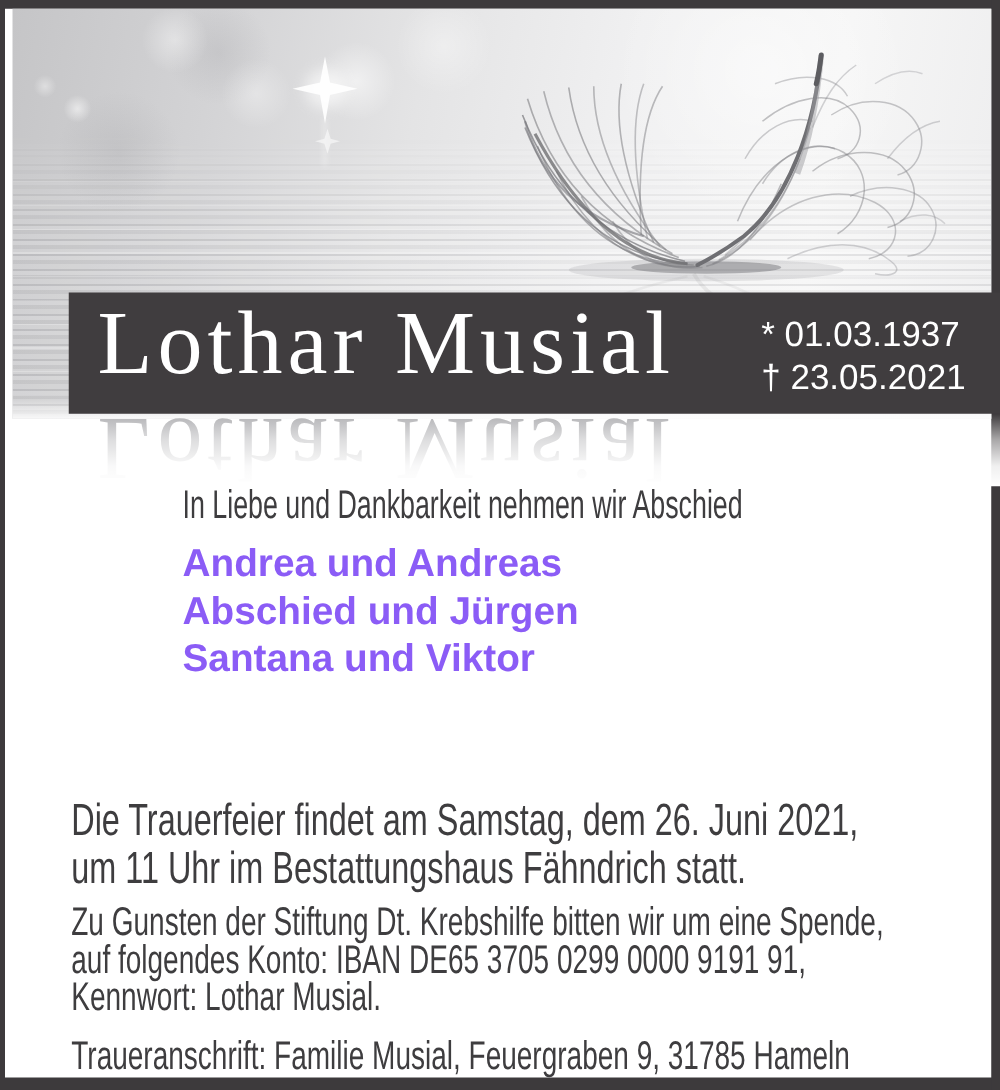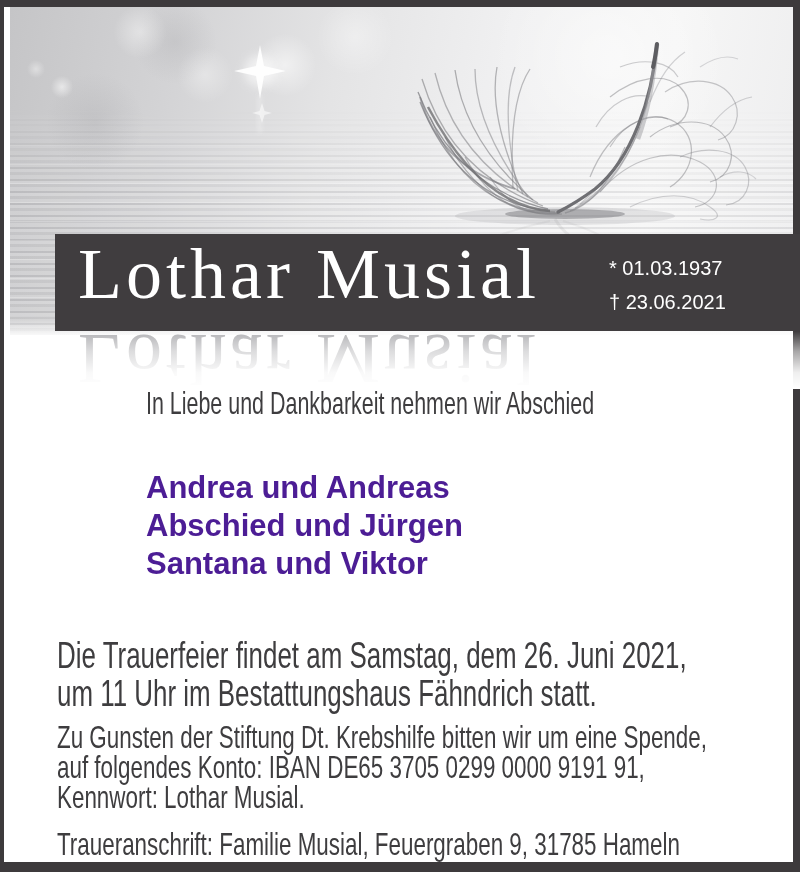--- a/index.html
+++ b/index.html
@@ -38,25 +38,25 @@
   .reflection{position:absolute;left:78px;top:323px;z-index:3;white-space:nowrap;
     font-family:"Liberation Serif","DejaVu Serif",serif;font-size:72px;line-height:72px;
     letter-spacing:4px;color:#a0a0a3;opacity:.8;transform:scaleY(-1);}
   .reflection-fade{position:absolute;left:55px;top:331px;width:745px;height:58px;z-index:4;
     background:linear-gradient(180deg, rgba(255,255,255,0) 0%, rgba(255,255,255,.55) 35%,
       rgba(255,255,255,.92) 72%, #fff 100%);}
   
   .banner{position:absolute;left:55px;top:234px;width:745px;height:97px;background:#403d3f;z-index:5;}
   .banner .name{position:absolute;left:23px;top:4px;line-height:72px;white-space:nowrap;
     font-family:"Liberation Serif","DejaVu Serif",serif;font-size:72px;letter-spacing:4px;color:#fff;}
-  .banner .dates{position:absolute;left:554px;top:17px;font-size:20px;line-height:34px;color:#fff;}
+  .banner .dates{position:absolute;left:554px;top:17px;font-size:28px;line-height:34px;color:#fff;}
   
   .txt{position:absolute;z-index:6;white-space:nowrap;transform-origin:0 0;}
   .intro{left:146px;top:385px;font-size:32px;line-height:36px;transform:scaleX(.67);}
-  .mourners{left:146px;top:469px;font-size:31px;line-height:38px;font-weight:bold;color:#4c1d95;}
+  .mourners{left:146px;top:432px;font-size:31px;line-height:38px;font-weight:bold;color:#8b5cf6;}
   .funeral{left:57px;top:637px;font-size:36px;line-height:38px;transform:scaleX(.72);}
   .donation{left:57px;top:722px;font-size:32px;line-height:30px;transform:scaleX(.70);}
   .address{left:57px;top:829px;font-size:32px;line-height:30px;transform:scaleX(.70);}
 </style>
 </head>
 <body>
 
 <div class="ad">
 
   <div class="frame frame-top"></div>
@@ -139,21 +139,21 @@
     <div class="photo-fade"></div>
   </div>
 
   <div class="reflection">Lothar Musial</div>
   <div class="reflection-fade"></div>
 
   <div class="banner">
     <div class="name">Lothar Musial</div>
     <div class="dates">
       <div>* 01.03.1937</div>
-      <div>† 23.06.2021</div>
+      <div>† 23.05.2021</div>
     </div>
   </div>
 
   <div class="txt intro">In Liebe und Dankbarkeit nehmen wir Abschied</div>
 
   <div class="txt mourners">
     <div>Andrea und Andreas</div>
     <div>Abschied und Jürgen</div>
     <div>Santana und Viktor</div>
   </div>

